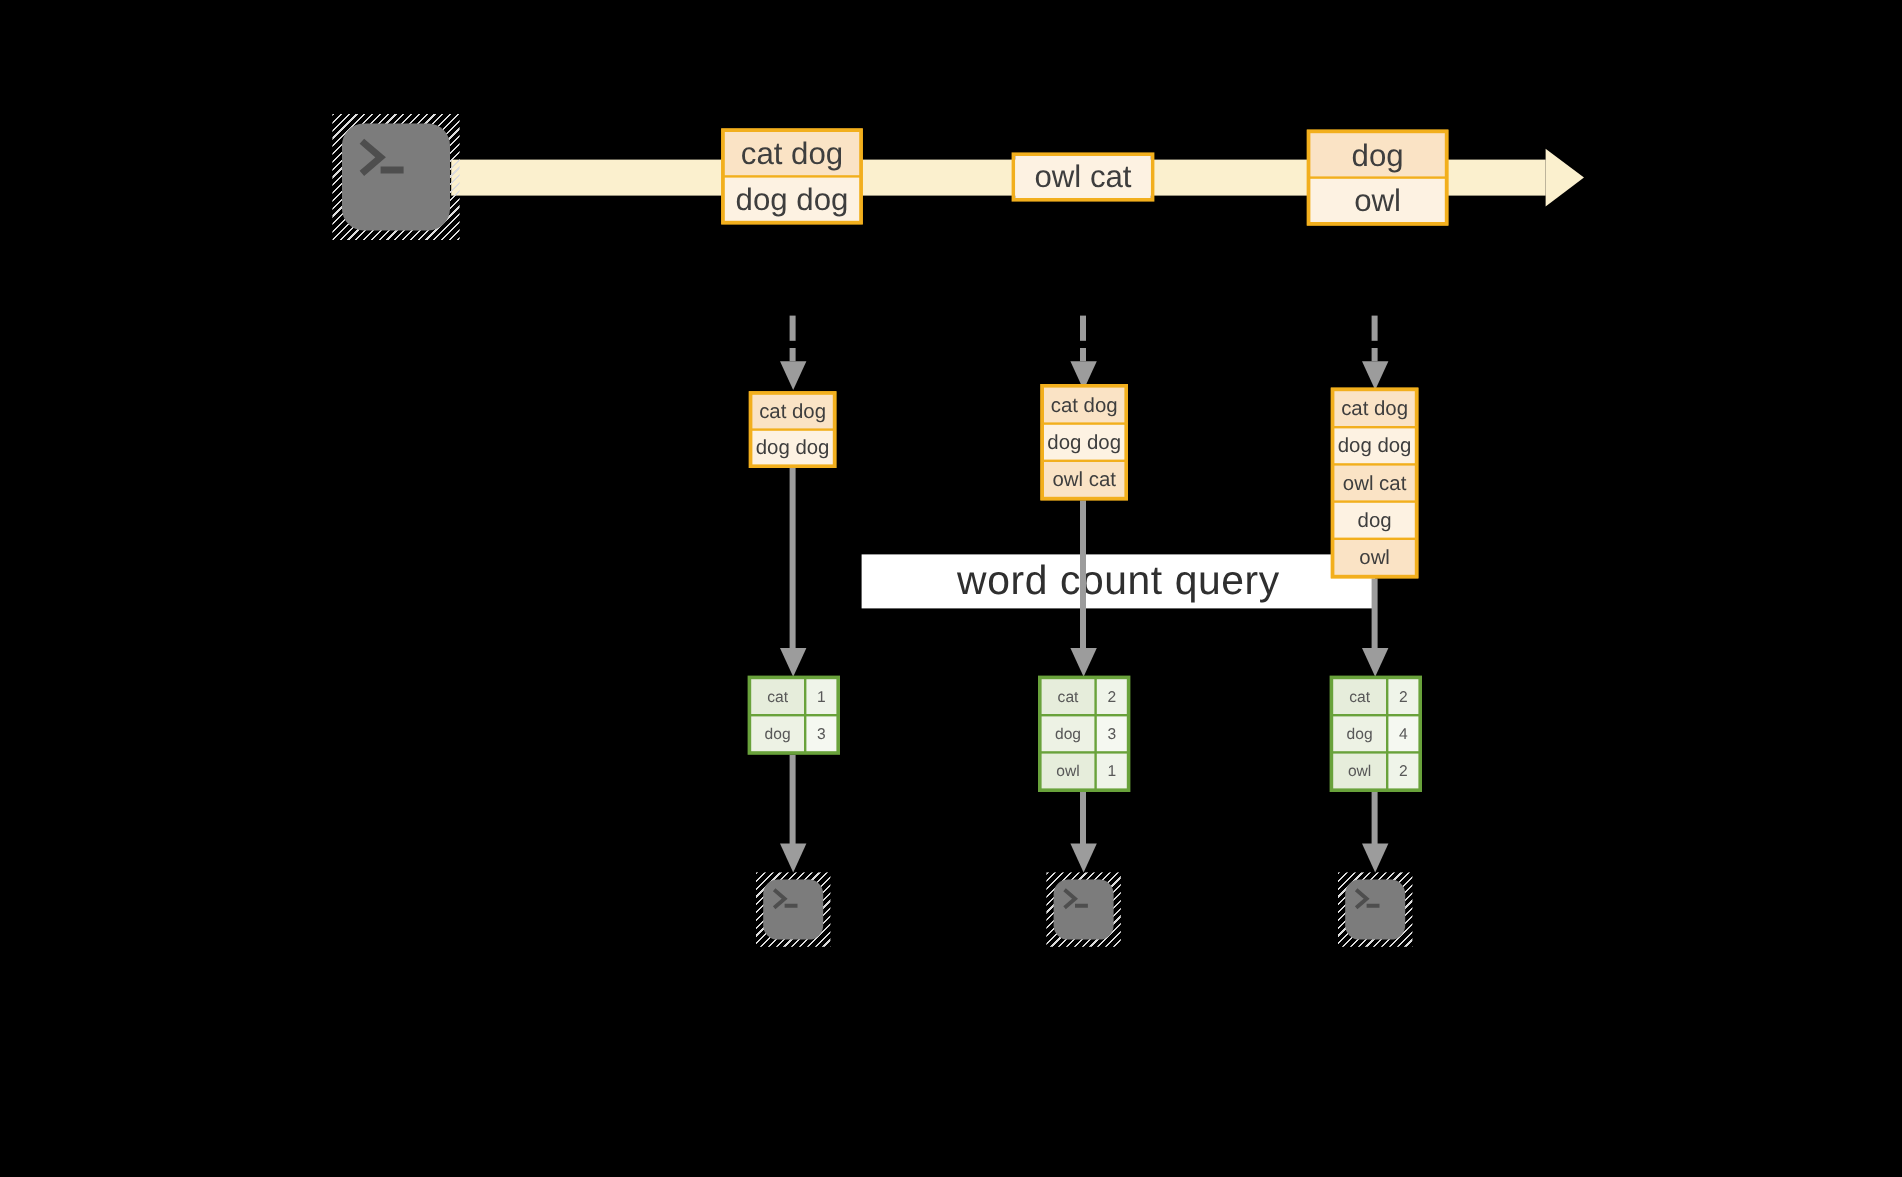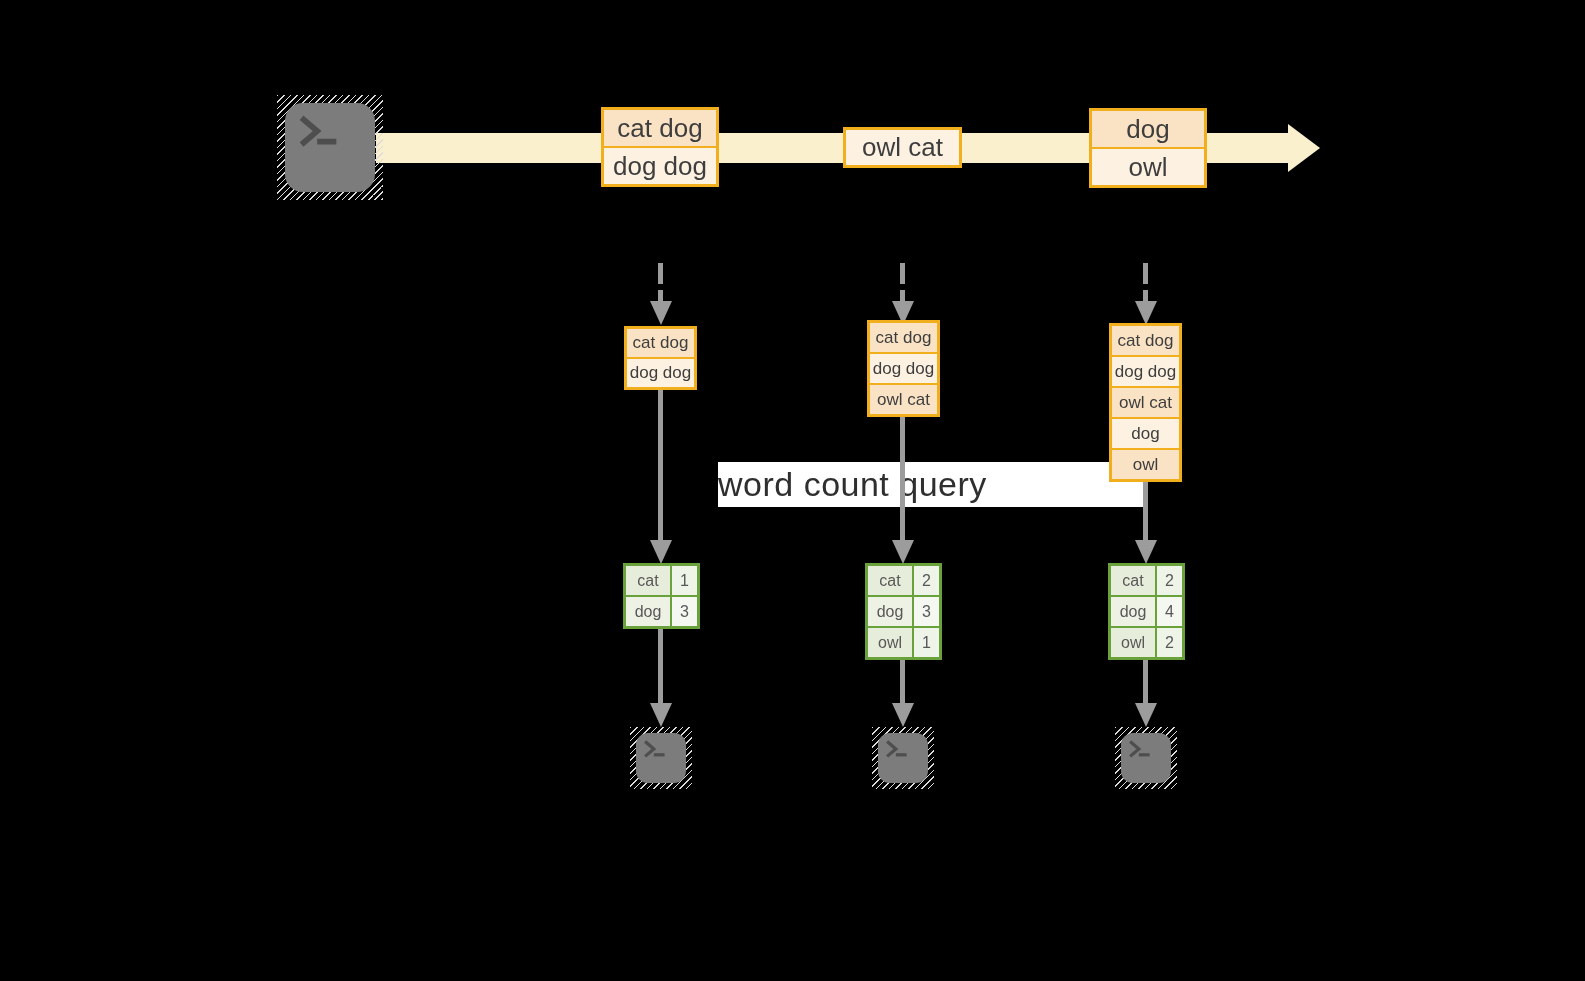--- a/index.html
+++ b/index.html
@@ -35,26 +35,26 @@
   .tone-a{background:#FAE3C5;}
   .tone-b{background:#FDF2E2;}
   .sbox .ocell:nth-child(odd){background:#FAE3C5;}
   .sbox .ocell:nth-child(even){background:#FDF2E2;}
   
   .vline{position:absolute;width:5px;background:#9C9C9C;z-index:2;}
   .vhead{position:absolute;width:0;height:0;z-index:2;
     border-left:11px solid transparent;border-right:11px solid transparent;border-top:24px solid #9C9C9C;}
   
   .qband{position:absolute;left:718px;top:462px;width:428px;height:45px;background:#FFFFFF;z-index:1;
-    display:flex;align-items:center;justify-content:flex-start;}
+    display:flex;align-items:center;justify-content:center;}
   .qband span{font-size:34px;color:#2F2F2F;letter-spacing:0.5px;}
   
   .gtable{position:absolute;top:563px;display:grid;grid-template-columns:44px 25px;gap:2px;
     padding:3px;background:#69A23B;z-index:3;}
-  .gcell{height:29px;display:flex;align-items:center;justify-content:center;font-size:16px;color:#585858;}
+  .gcell{height:29px;display:flex;align-items:center;justify-content:center;font-size:13px;color:#585858;}
   .glabel.r0{background:#E6EDDB;}
   .glabel.r1{background:#EDF2E4;}
   .gval.r0{background:#EFF4E9;}
   .gval.r1{background:#F5F8F1;}
 </style>
 </head>
 <body>
 
 <div class="canvas">
 

